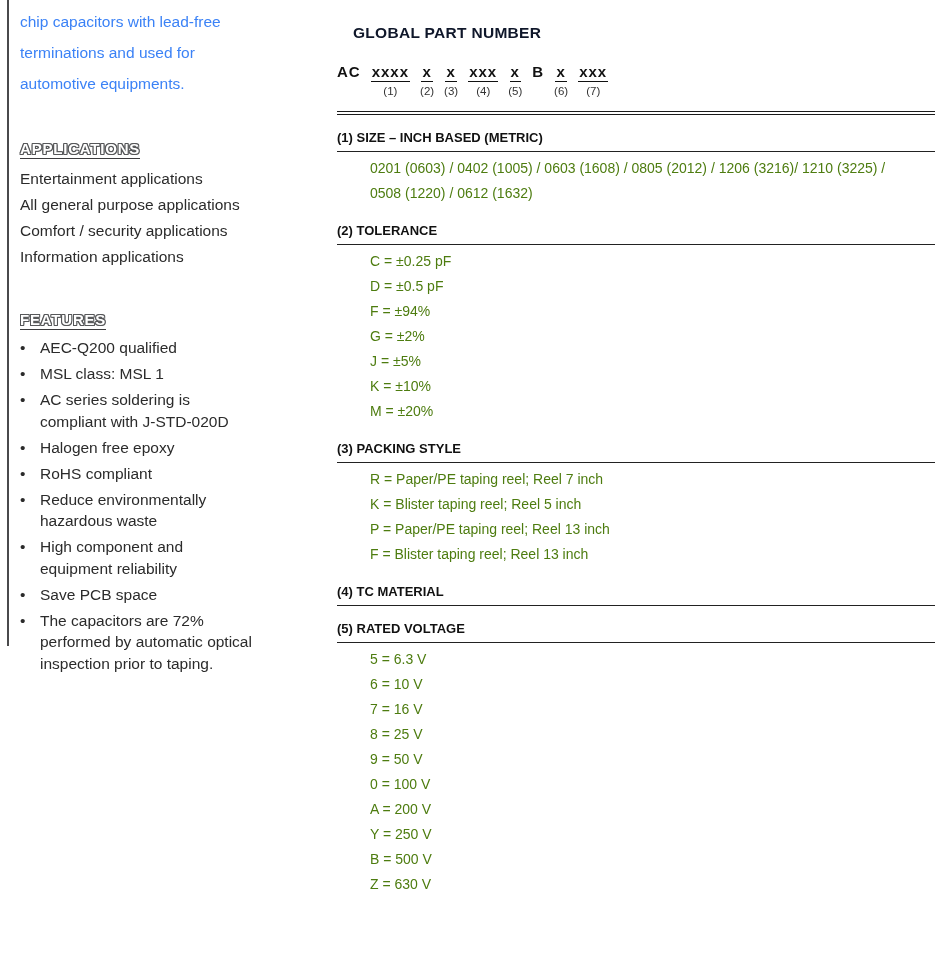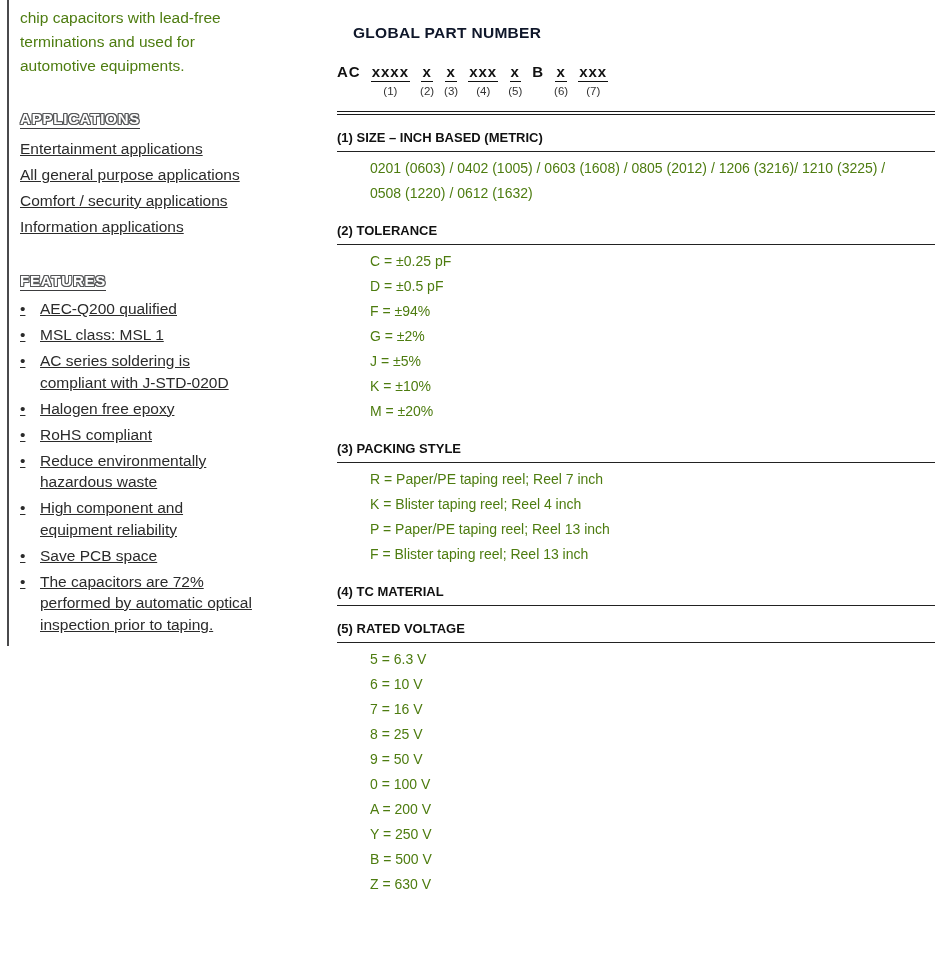--- a/index.html
+++ b/index.html
@@ -21,24 +21,24 @@
 
   
   .left-col {
     position: absolute;
     left: 20px; top: 6px;
     width: 296px;
   }
   .intro-line, .item-text { white-space: pre-line; }
   .intro {
     font-size: 15.5px;
-    line-height: 24px;
-    color: #4d7c0f;
-  }
-  .left-section { margin-top: 32px; text-decoration: underline; }
+    line-height: 31px;
+    color: #3b82f6;
+  }
+  .left-section { margin-top: 41px; }
   .outline-heading {
     display: inline-block;
     font-size: 15px;
     font-weight: 800;
     letter-spacing: 0.8px;
     color: #ffffff;
     text-shadow:
       -1px -1px 0 #57585a, 1px -1px 0 #57585a,
       -1px  1px 0 #57585a, 1px  1px 0 #57585a,
       -1px  0   0 #57585a, 1px  0   0 #57585a,
@@ -241,21 +241,21 @@
             <div class="row">G = ±2%</div>
             <div class="row">J  = ±5%</div>
             <div class="row">K = ±10%</div>
             <div class="row">M = ±20%</div>
           </div>
         </div>
         <div class="section">
           <div class="sec-head">(3) PACKING STYLE</div>
           <div class="rows">
             <div class="row">R = Paper/PE taping reel; Reel 7 inch</div>
-            <div class="row">K = Blister taping reel; Reel 4 inch</div>
+            <div class="row">K = Blister taping reel; Reel 5 inch</div>
             <div class="row">P = Paper/PE taping reel; Reel 13 inch</div>
             <div class="row">F = Blister taping reel; Reel 13 inch</div>
           </div>
         </div>
         <div class="section">
           <div class="sec-head">(4) TC MATERIAL</div>
         </div>
         <div class="section">
           <div class="sec-head">(5) RATED VOLTAGE</div>
           <div class="rows">

